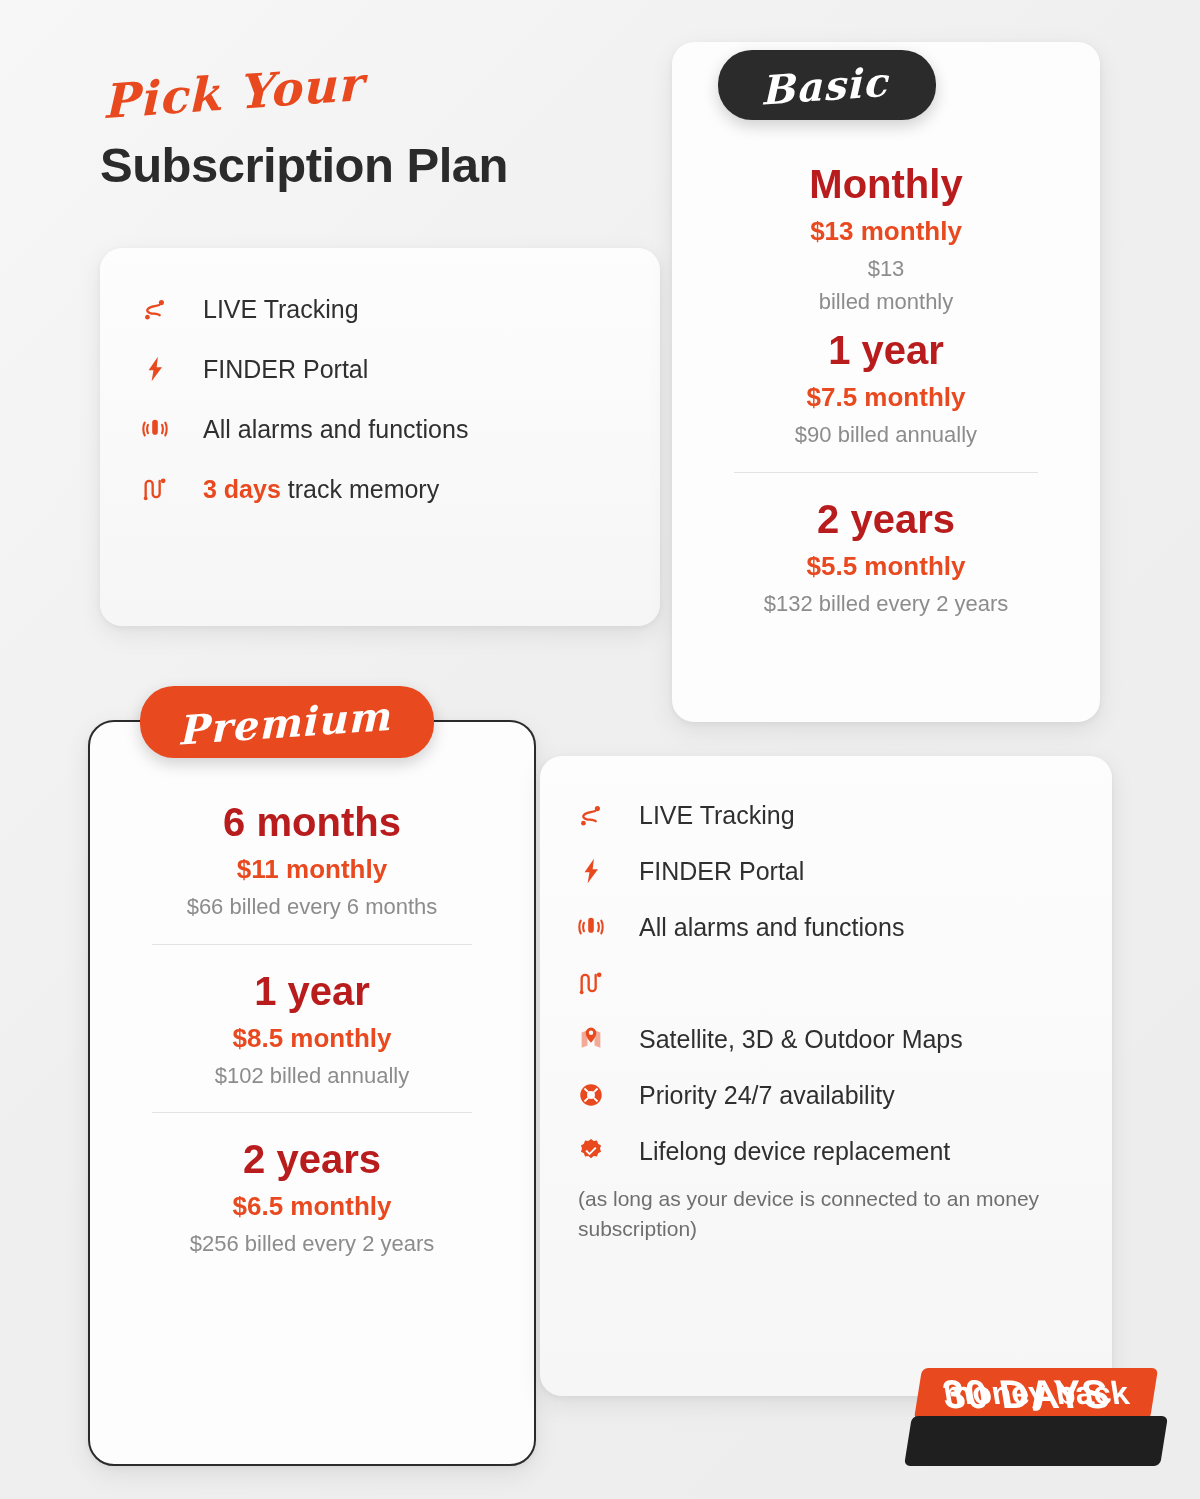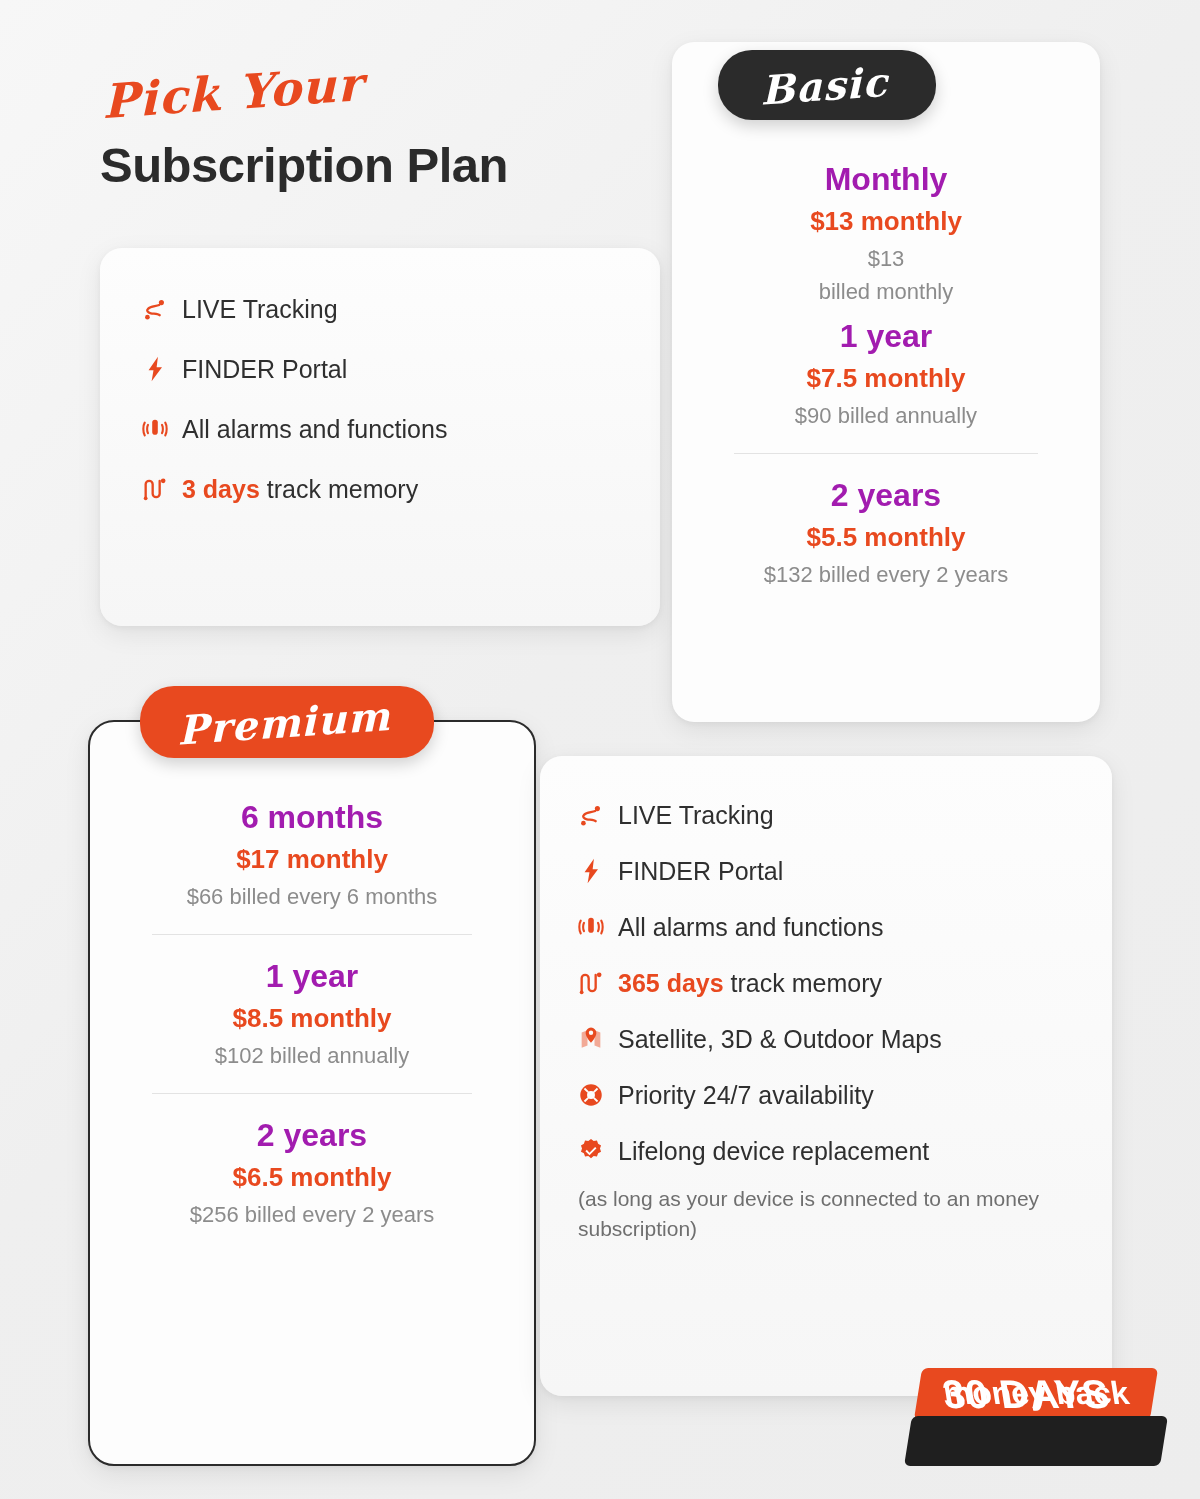--- a/index.html
+++ b/index.html
@@ -128,21 +128,21 @@
   .flist {
     position: absolute;
     left: 0; top: 0;
     width: 100%;
     box-sizing: border-box;
     padding: 46px 40px;
   }
   .frow {
     display: flex;
     align-items: center;
-    gap: 12px;
+    gap: 33px;
     margin-bottom: 30px;
   }
   .frow:last-child { margin-bottom: 0; }
   .ficon {
     width: 30px;
     min-width: 30px;
     height: 30px;
     display: flex;
     align-items: center;
     justify-content: center;
@@ -170,23 +170,23 @@
     position: absolute;
     left: 0; top: 0;
     width: 100%;
     box-sizing: border-box;
     padding: 118px 28px 0 28px;
     text-align: center;
   }
   .premium-card .prices { padding-top: 76px; }
   .pblock { padding: 0 6px; }
   .pterm {
-    font-size: 32px;
-    font-weight: 700;
-    color: #a21caf;
+    font-size: 40px;
+    font-weight: 700;
+    color: #b91c1c;
     line-height: 1.2;
   }
   .pmain {
     font-size: 26px;
     font-weight: 700;
     color: #e8491f;
     margin-top: 8px;
   }
   .psub {
     font-size: 22px;
@@ -339,21 +339,21 @@
 
   <div class="pill pill-basic">
     <span>Basic</span>
   </div>
 
   <div class="card premium-card">
     <div class="prices">
 
       <div class="pblock">
         <div class="pterm">6 months</div>
-        <div class="pmain">$17 monthly</div>
+        <div class="pmain">$11 monthly</div>
         <div class="psub">$66 billed every 6 months</div>
       </div>
 
       <div class="divider"></div>
 
       <div class="pblock" style="margin-top:22px">
         <div class="pterm">1 year</div>
         <div class="pmain">$8.5 monthly</div>
         <div class="psub">$102 billed annually</div>
       </div>
@@ -410,21 +410,20 @@
       </div>
 
       <div class="frow" style="margin-bottom:26px">
         <span class="ficon">
           <svg width="28" height="28" viewBox="0 0 24 24" fill="none" stroke="#e8491f" stroke-width="2" stroke-linecap="round" stroke-linejoin="round">
             <path d="M4 19V8a3 3 0 0 1 6 0v8a3 3 0 0 0 6 0V5"></path>
             <circle cx="19" cy="5" r="2" fill="#e8491f" stroke="none"></circle>
             <circle cx="4" cy="20" r="1.6" fill="#e8491f" stroke="none"></circle>
           </svg>
         </span>
-        <span class="ftext"><span class="hl">365 days</span><span> track memory</span></span>
       </div>
 
       <div class="frow" style="margin-bottom:26px">
         <span class="ficon">
           <svg width="28" height="28" viewBox="0 0 24 24" fill="#e8491f">
             <path d="M4 6.5 9 4.5v13L4 19.5z" opacity="0.45"></path>
             <path d="M15 4.5 20 6.5v13l-5-2z" opacity="0.45"></path>
             <path d="M12 2.2a4.6 4.6 0 0 0-4.6 4.6c0 3.4 4.6 8.4 4.6 8.4s4.6-5 4.6-8.4A4.6 4.6 0 0 0 12 2.2zm0 6.4a1.9 1.9 0 1 1 0-3.8 1.9 1.9 0 0 1 0 3.8z"></path>
           </svg>
         </span>

